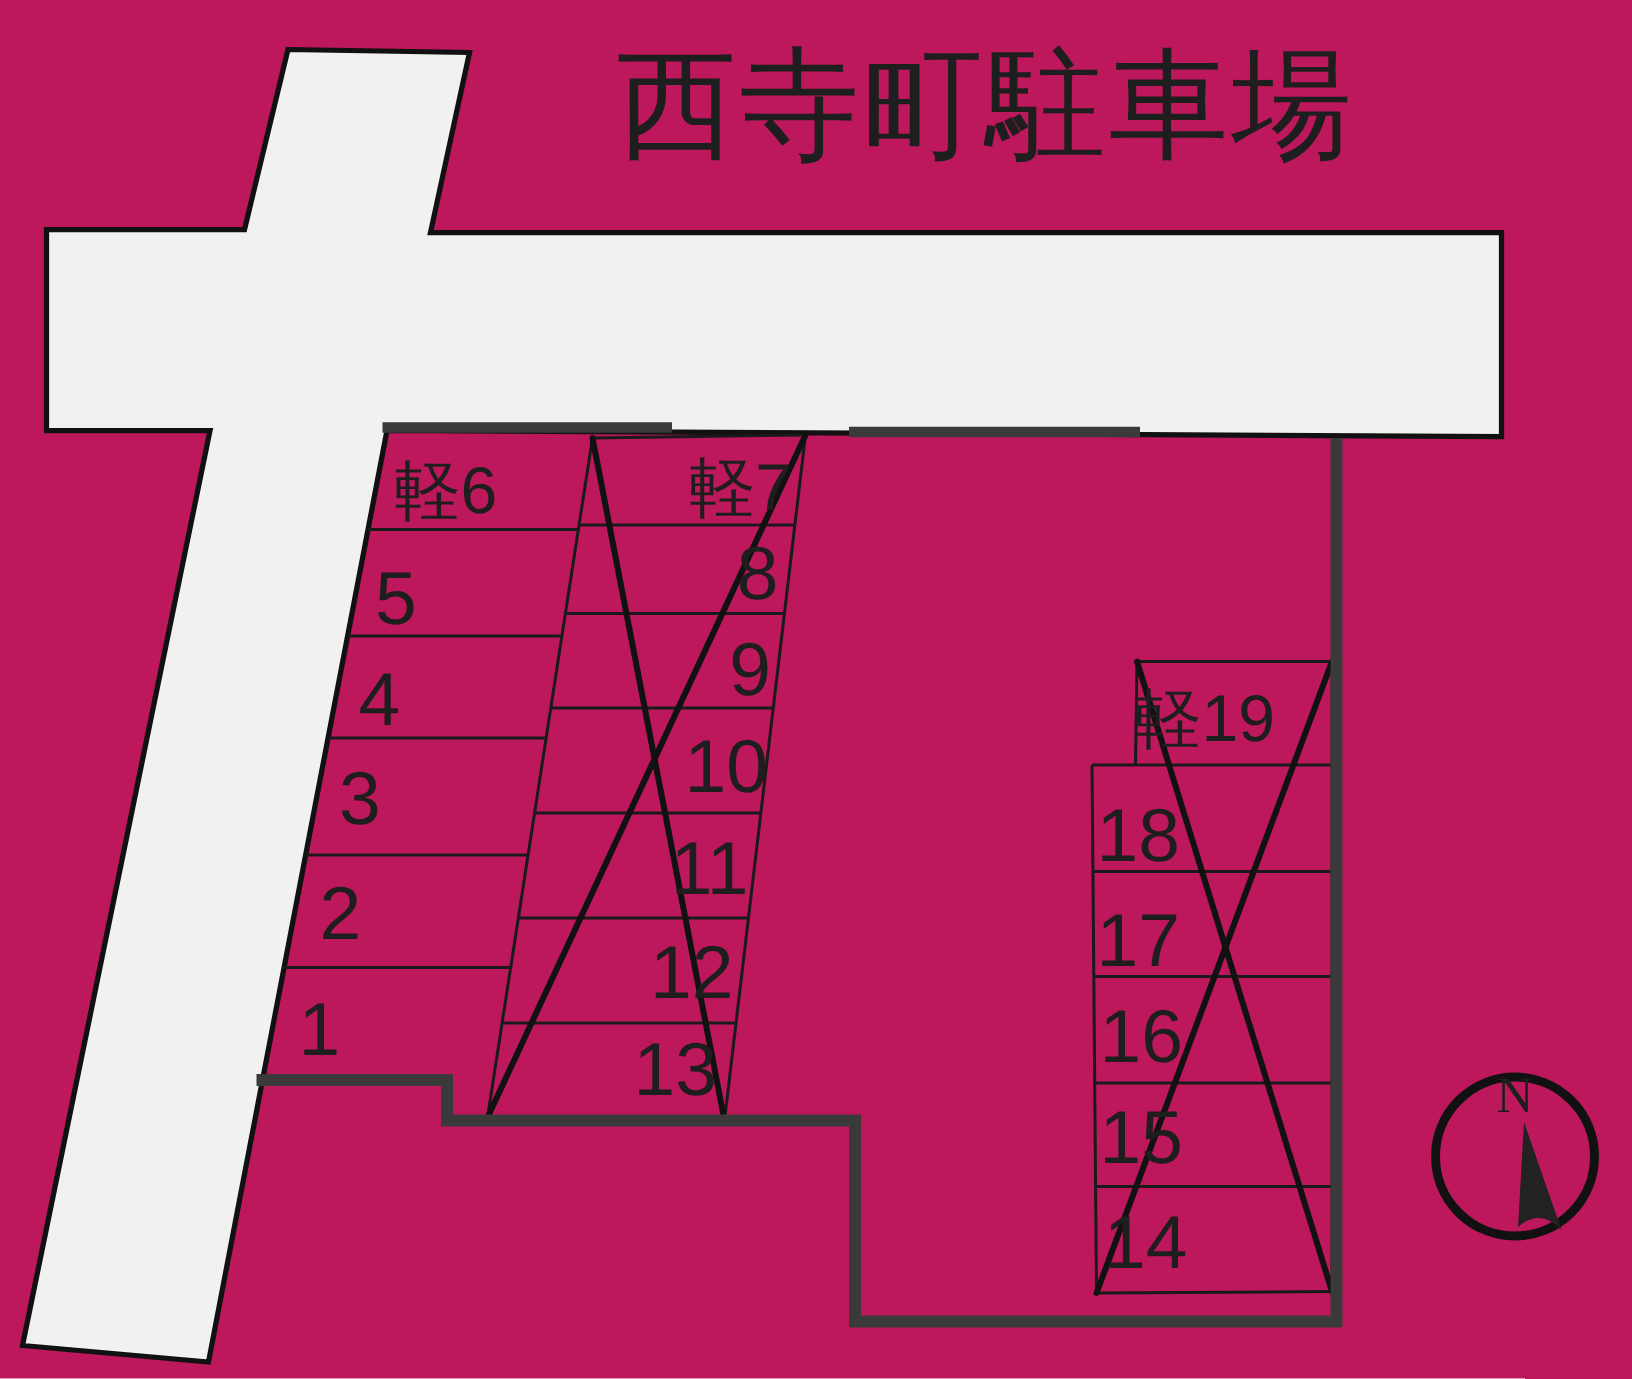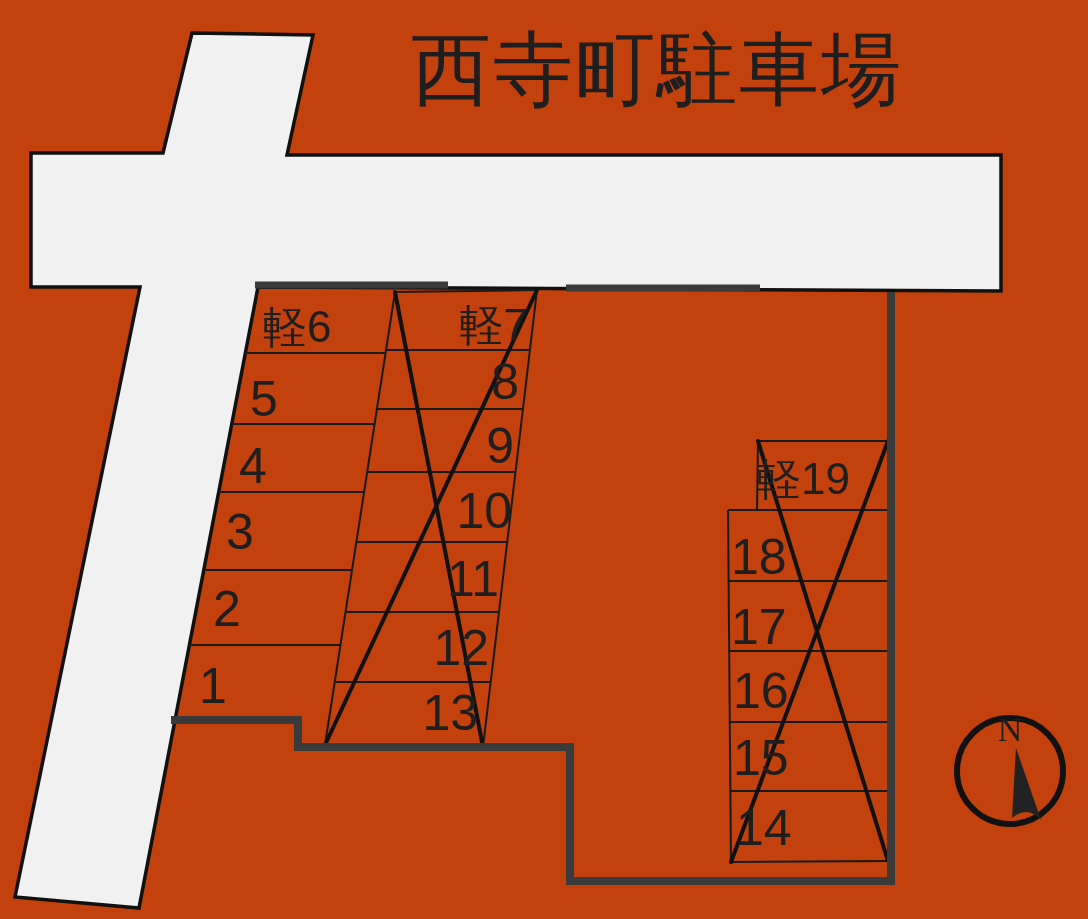--- a/index.html
+++ b/index.html
@@ -5,21 +5,21 @@
   html, body {
     margin: 0;
     padding: 0;
     background: #ffffff;
     font-family: "Liberation Sans", "DejaVu Sans", sans-serif;
   }
   #stage {
     position: relative;
     width: 1088px;
     height: 919px;
-    background: #c2410c;
+    background: #be185d;
     overflow: hidden;
   }
   svg { display: block; }
   text {
     fill: #1e1e1e;
     font-family: "Liberation Sans", "DejaVu Sans", sans-serif;
   }
   .space-label { font-size: 50px; }
   .kei-label   { font-size: 44px; }
   .title-text  { font-size: 80px; letter-spacing: 2px; }

